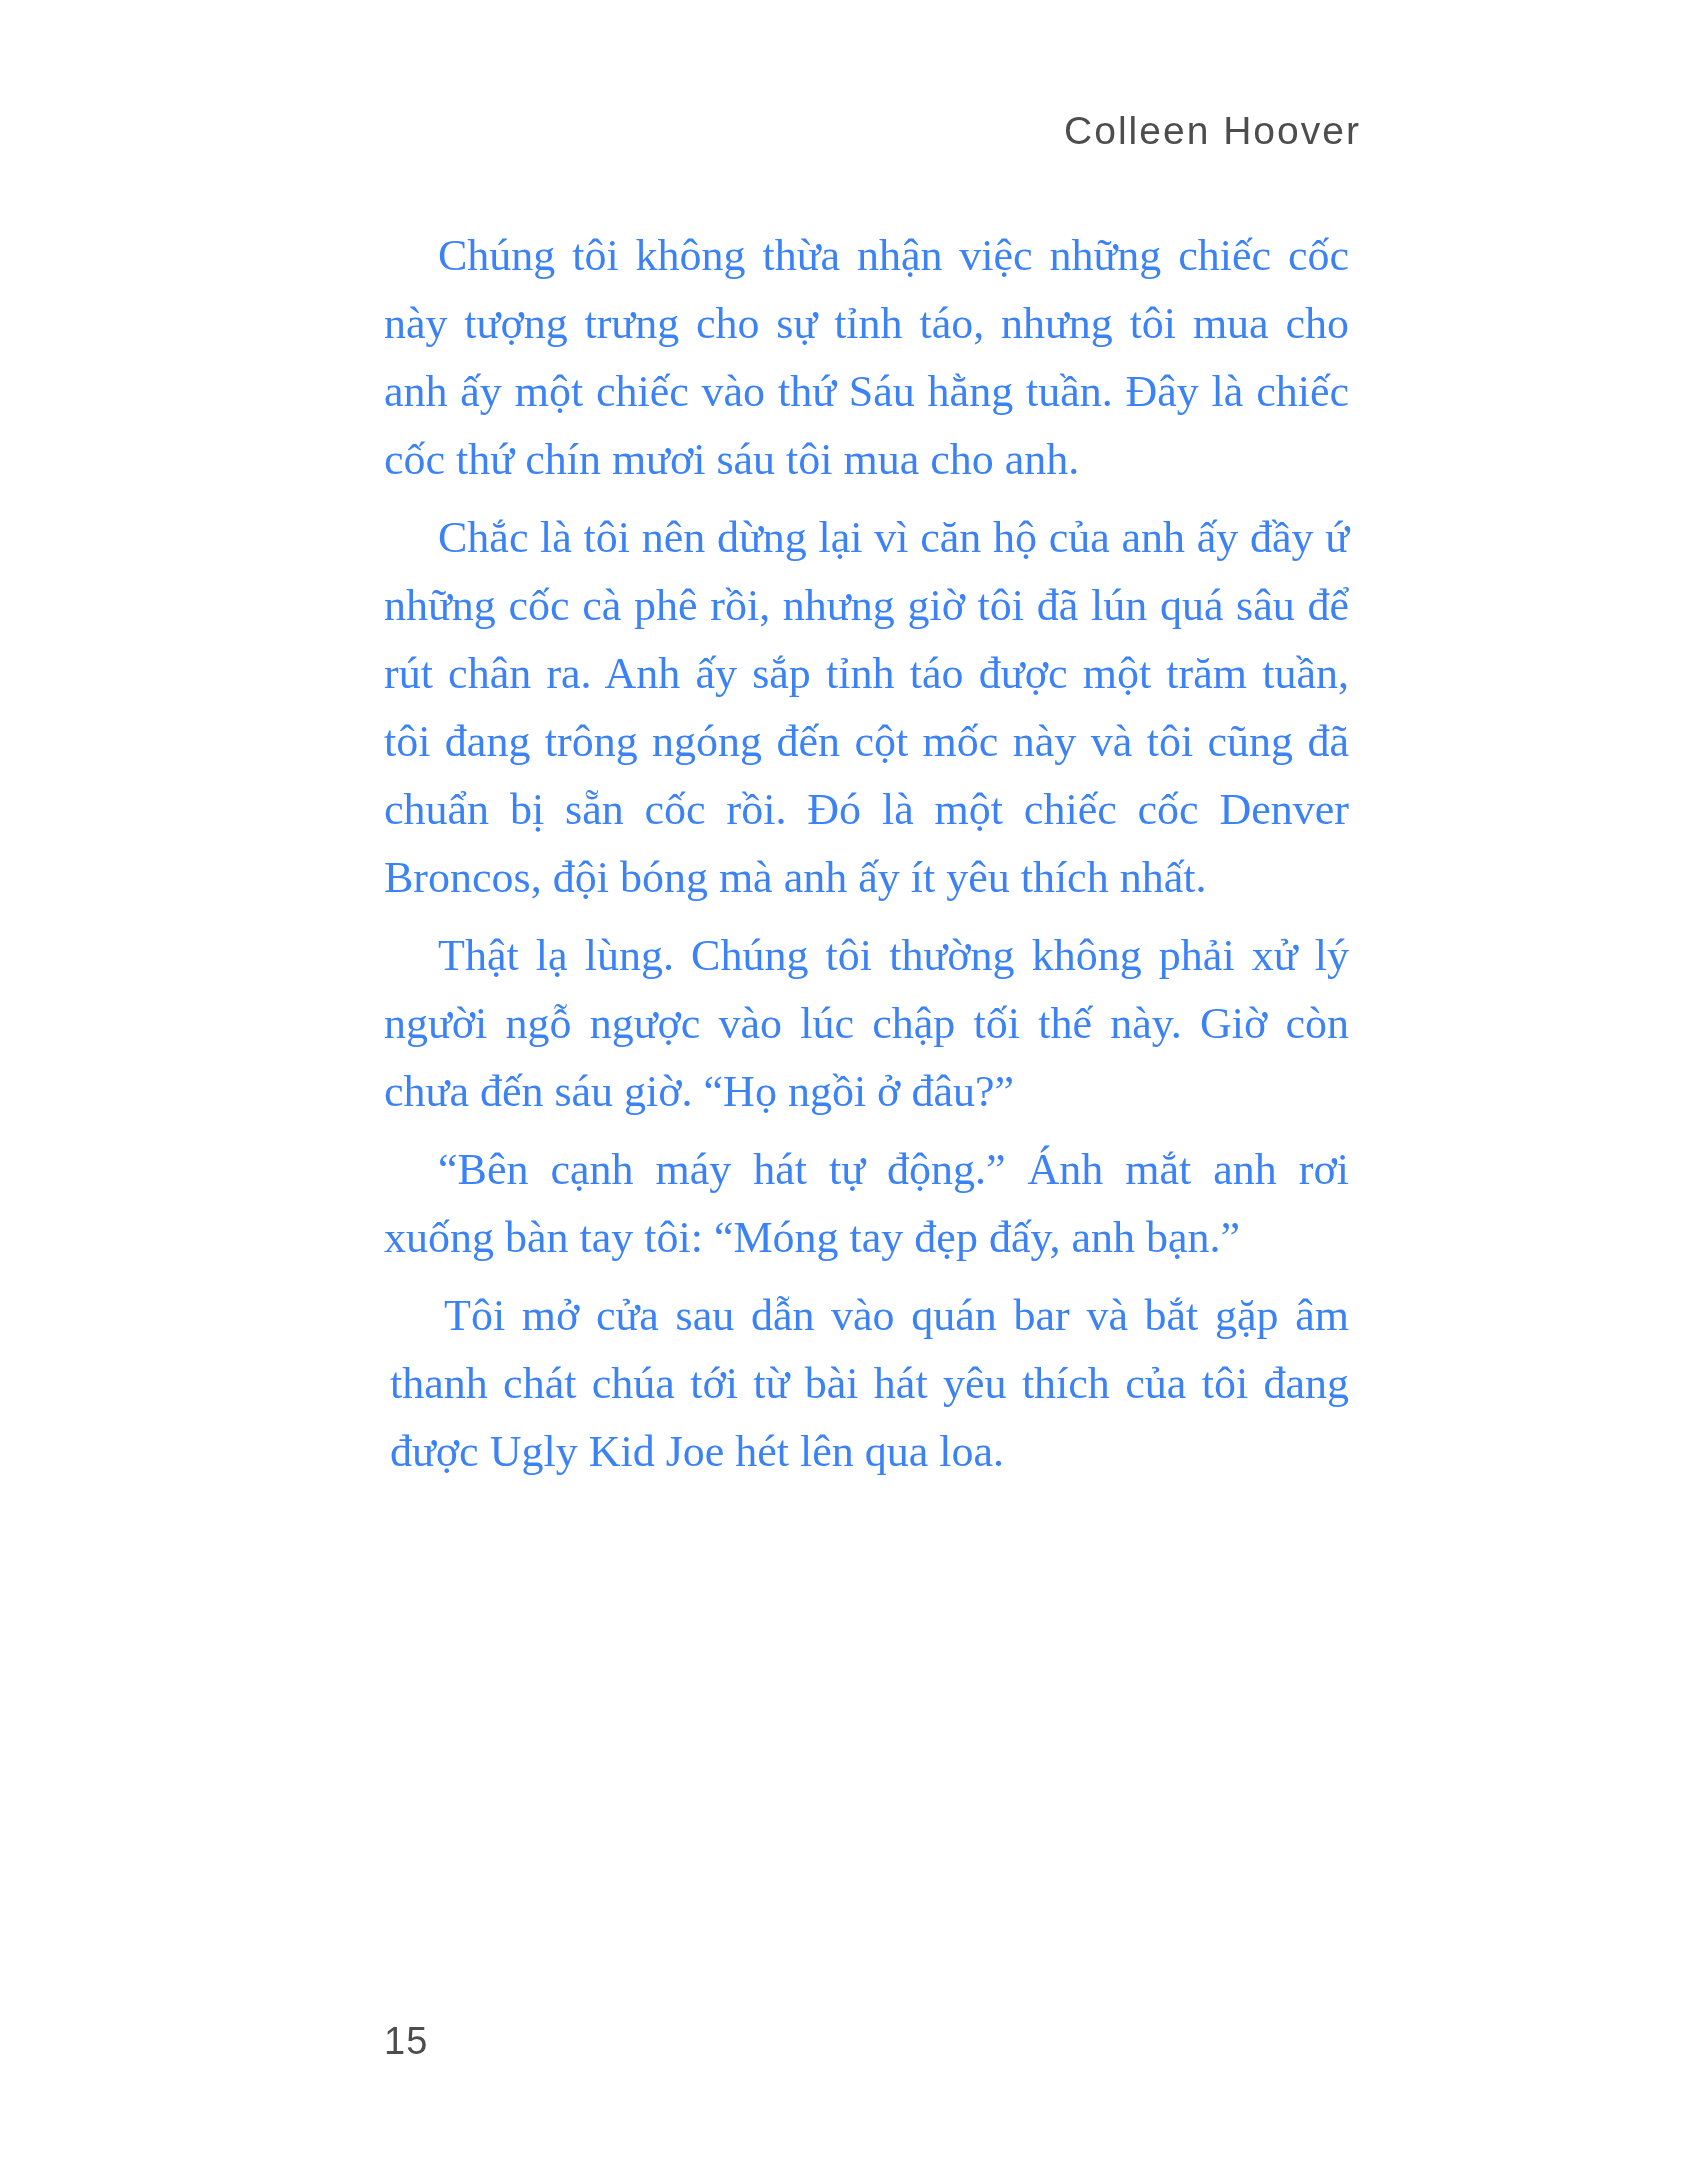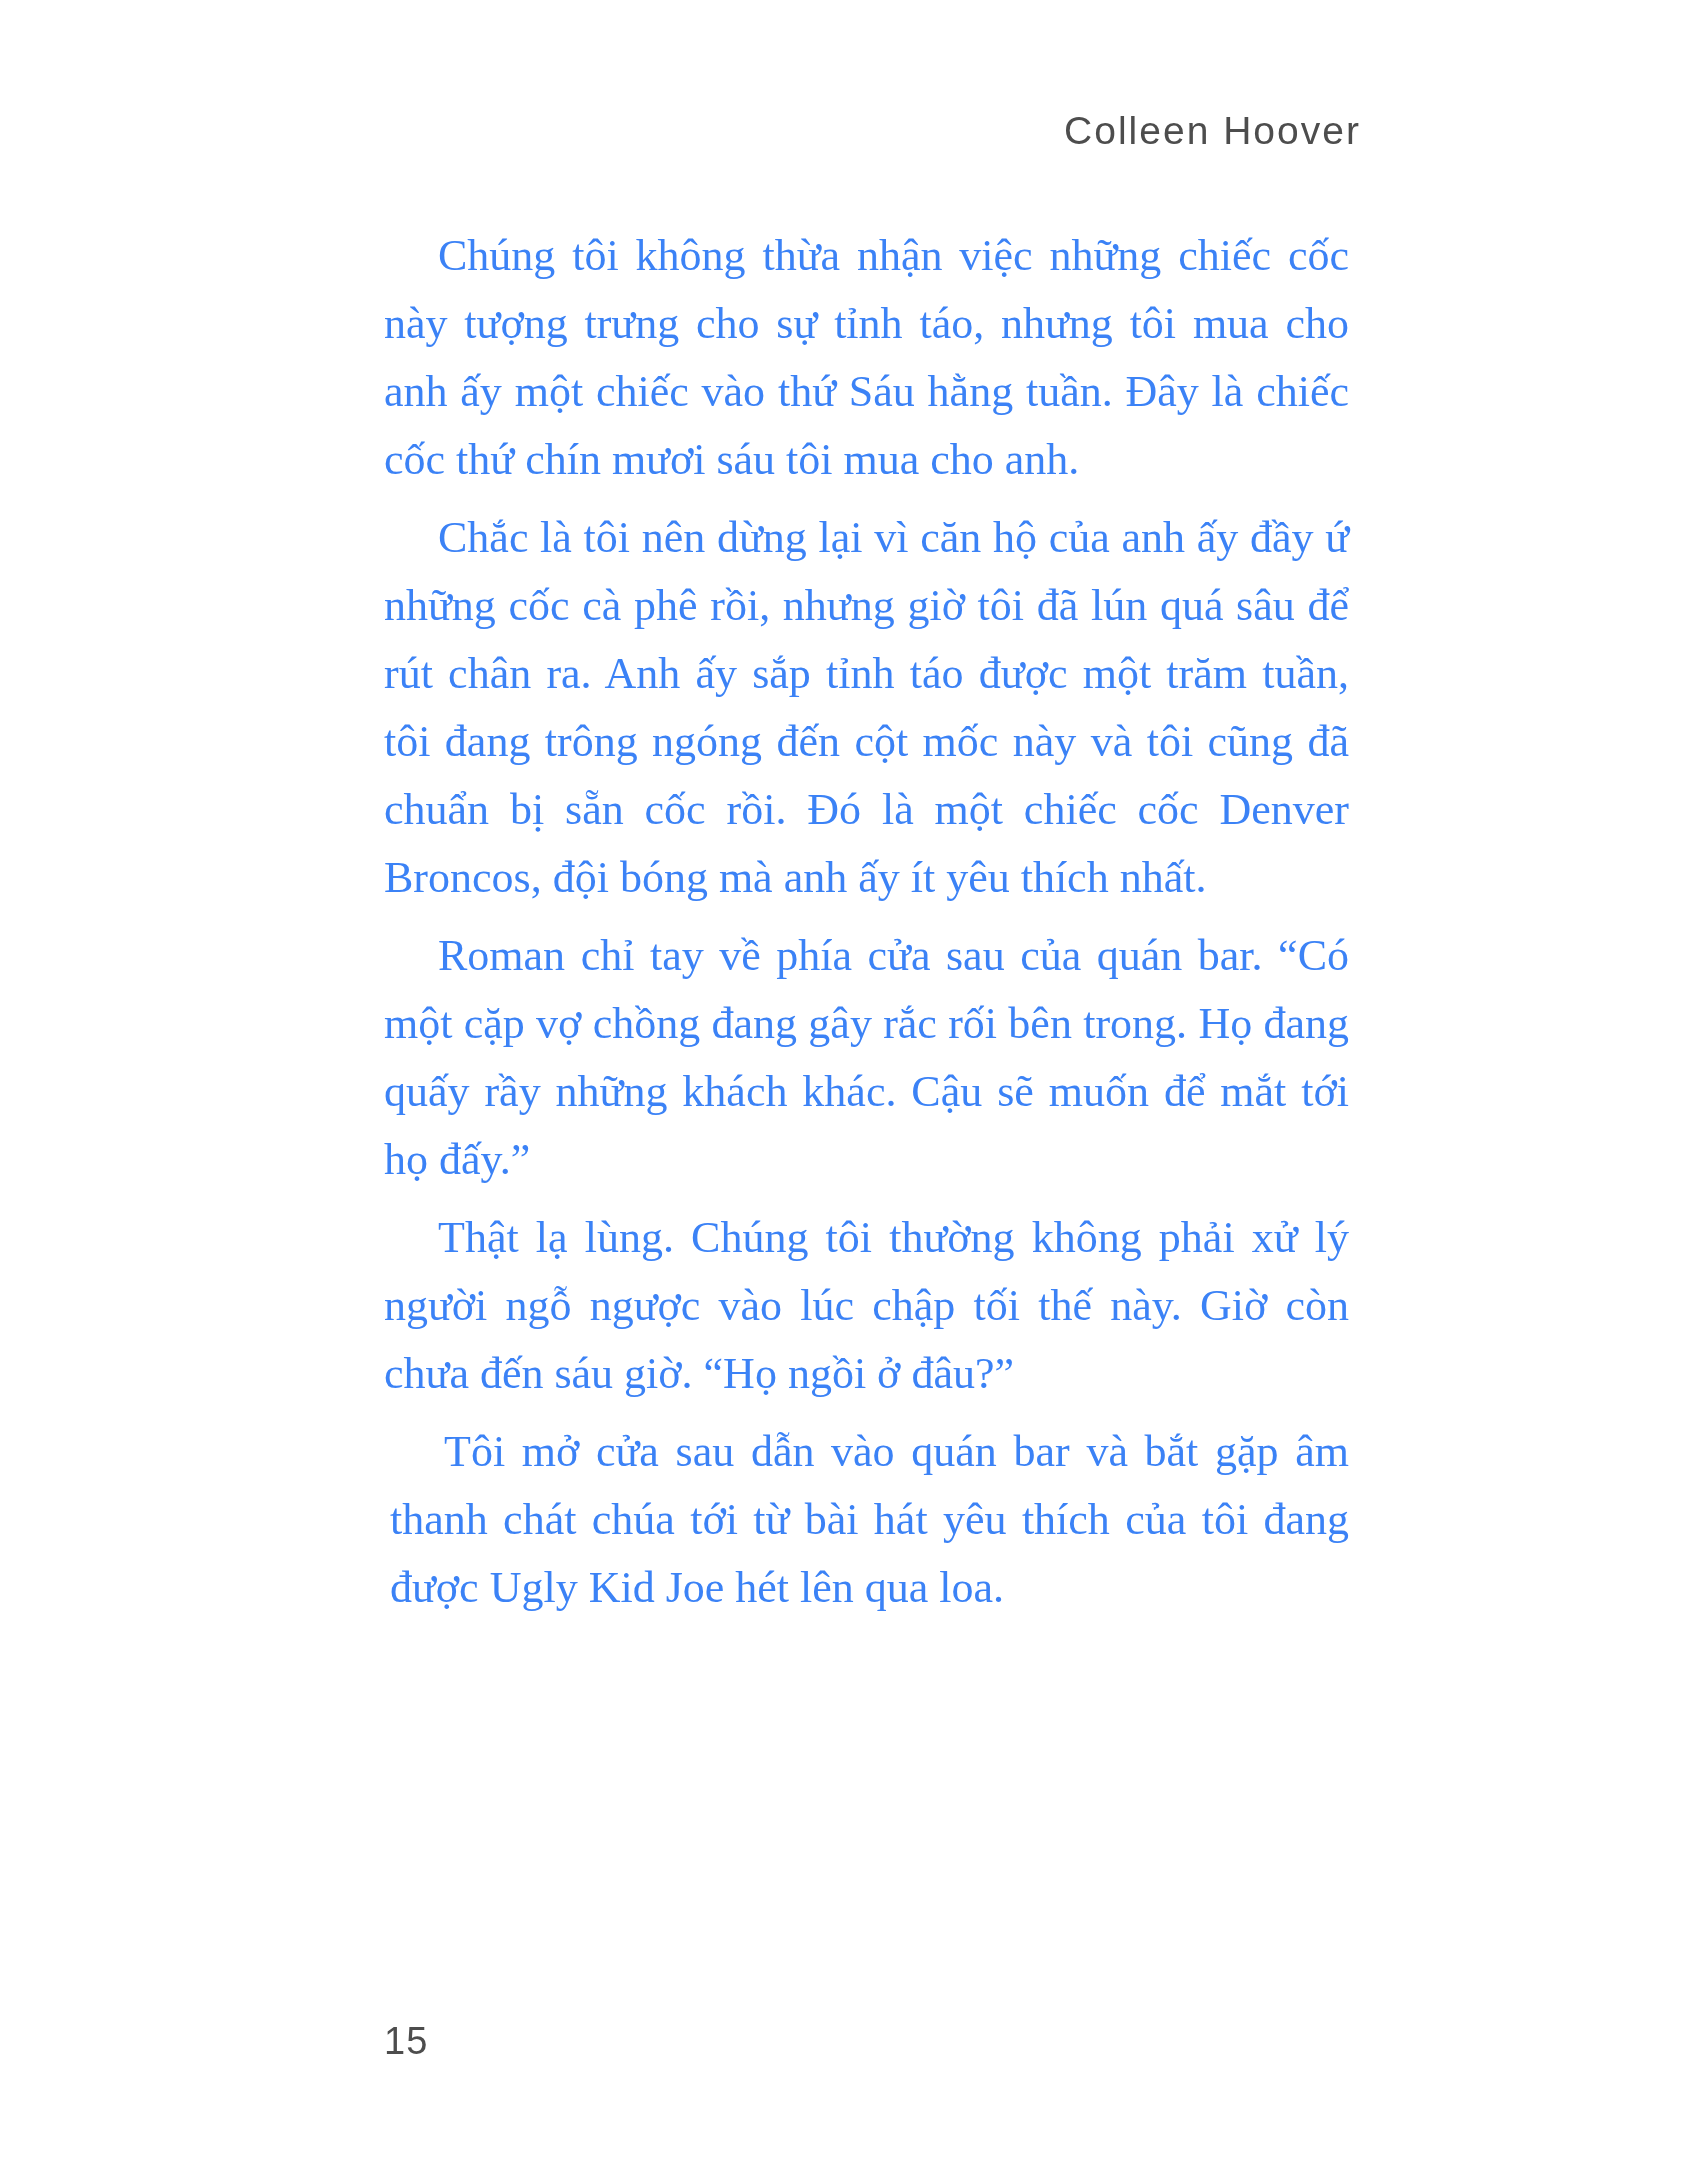--- a/index.html
+++ b/index.html
@@ -64,21 +64,21 @@
 </head>
 <body>
 
 <div class="page">
 
   <div class="running-head">Colleen Hoover</div>
 
   <div class="body-text">
     <p>Chúng tôi không thừa nhận việc những chiếc cốc này tượng trưng cho sự tỉnh táo, nhưng tôi mua cho anh ấy một chiếc vào thứ Sáu hằng tuần. Đây là chiếc cốc thứ chín mươi sáu tôi mua cho anh.</p>
     <p>Chắc là tôi nên dừng lại vì căn hộ của anh ấy đầy ứ những cốc cà phê rồi, nhưng giờ tôi đã lún quá sâu để rút chân ra. Anh ấy sắp tỉnh táo được một trăm tuần, tôi đang trông ngóng đến cột mốc này và tôi cũng đã chuẩn bị sẵn cốc rồi. Đó là một chiếc cốc Denver Broncos, đội bóng mà anh ấy ít yêu thích nhất.</p>
-    <p>Roman chỉ tay về phía cửa sau của quán bar. “Có một cặp vợ chồng đang gây rắc rối bên trong. Họ đang quấy rầy những khách khác. Cậu sẽ muốn để mắt tới họ đấy.”</p>
     <p>Thật lạ lùng. Chúng tôi thường không phải xử lý người ngỗ ngược vào lúc chập tối thế này. Giờ còn chưa đến sáu giờ. “Họ ngồi ở đâu?”</p>
+    <p>“Bên cạnh máy hát tự động.” Ánh mắt anh rơi xuống bàn tay tôi: “Móng tay đẹp đấy, anh bạn.”</p>
     <p>Tôi mở cửa sau dẫn vào quán bar và bắt gặp âm thanh chát chúa tới từ bài hát yêu thích của tôi đang được Ugly Kid Joe hét lên qua loa.</p>
   </div>
 
   <div class="folio">15</div>
 
 </div>
 
 
 </body></html>

